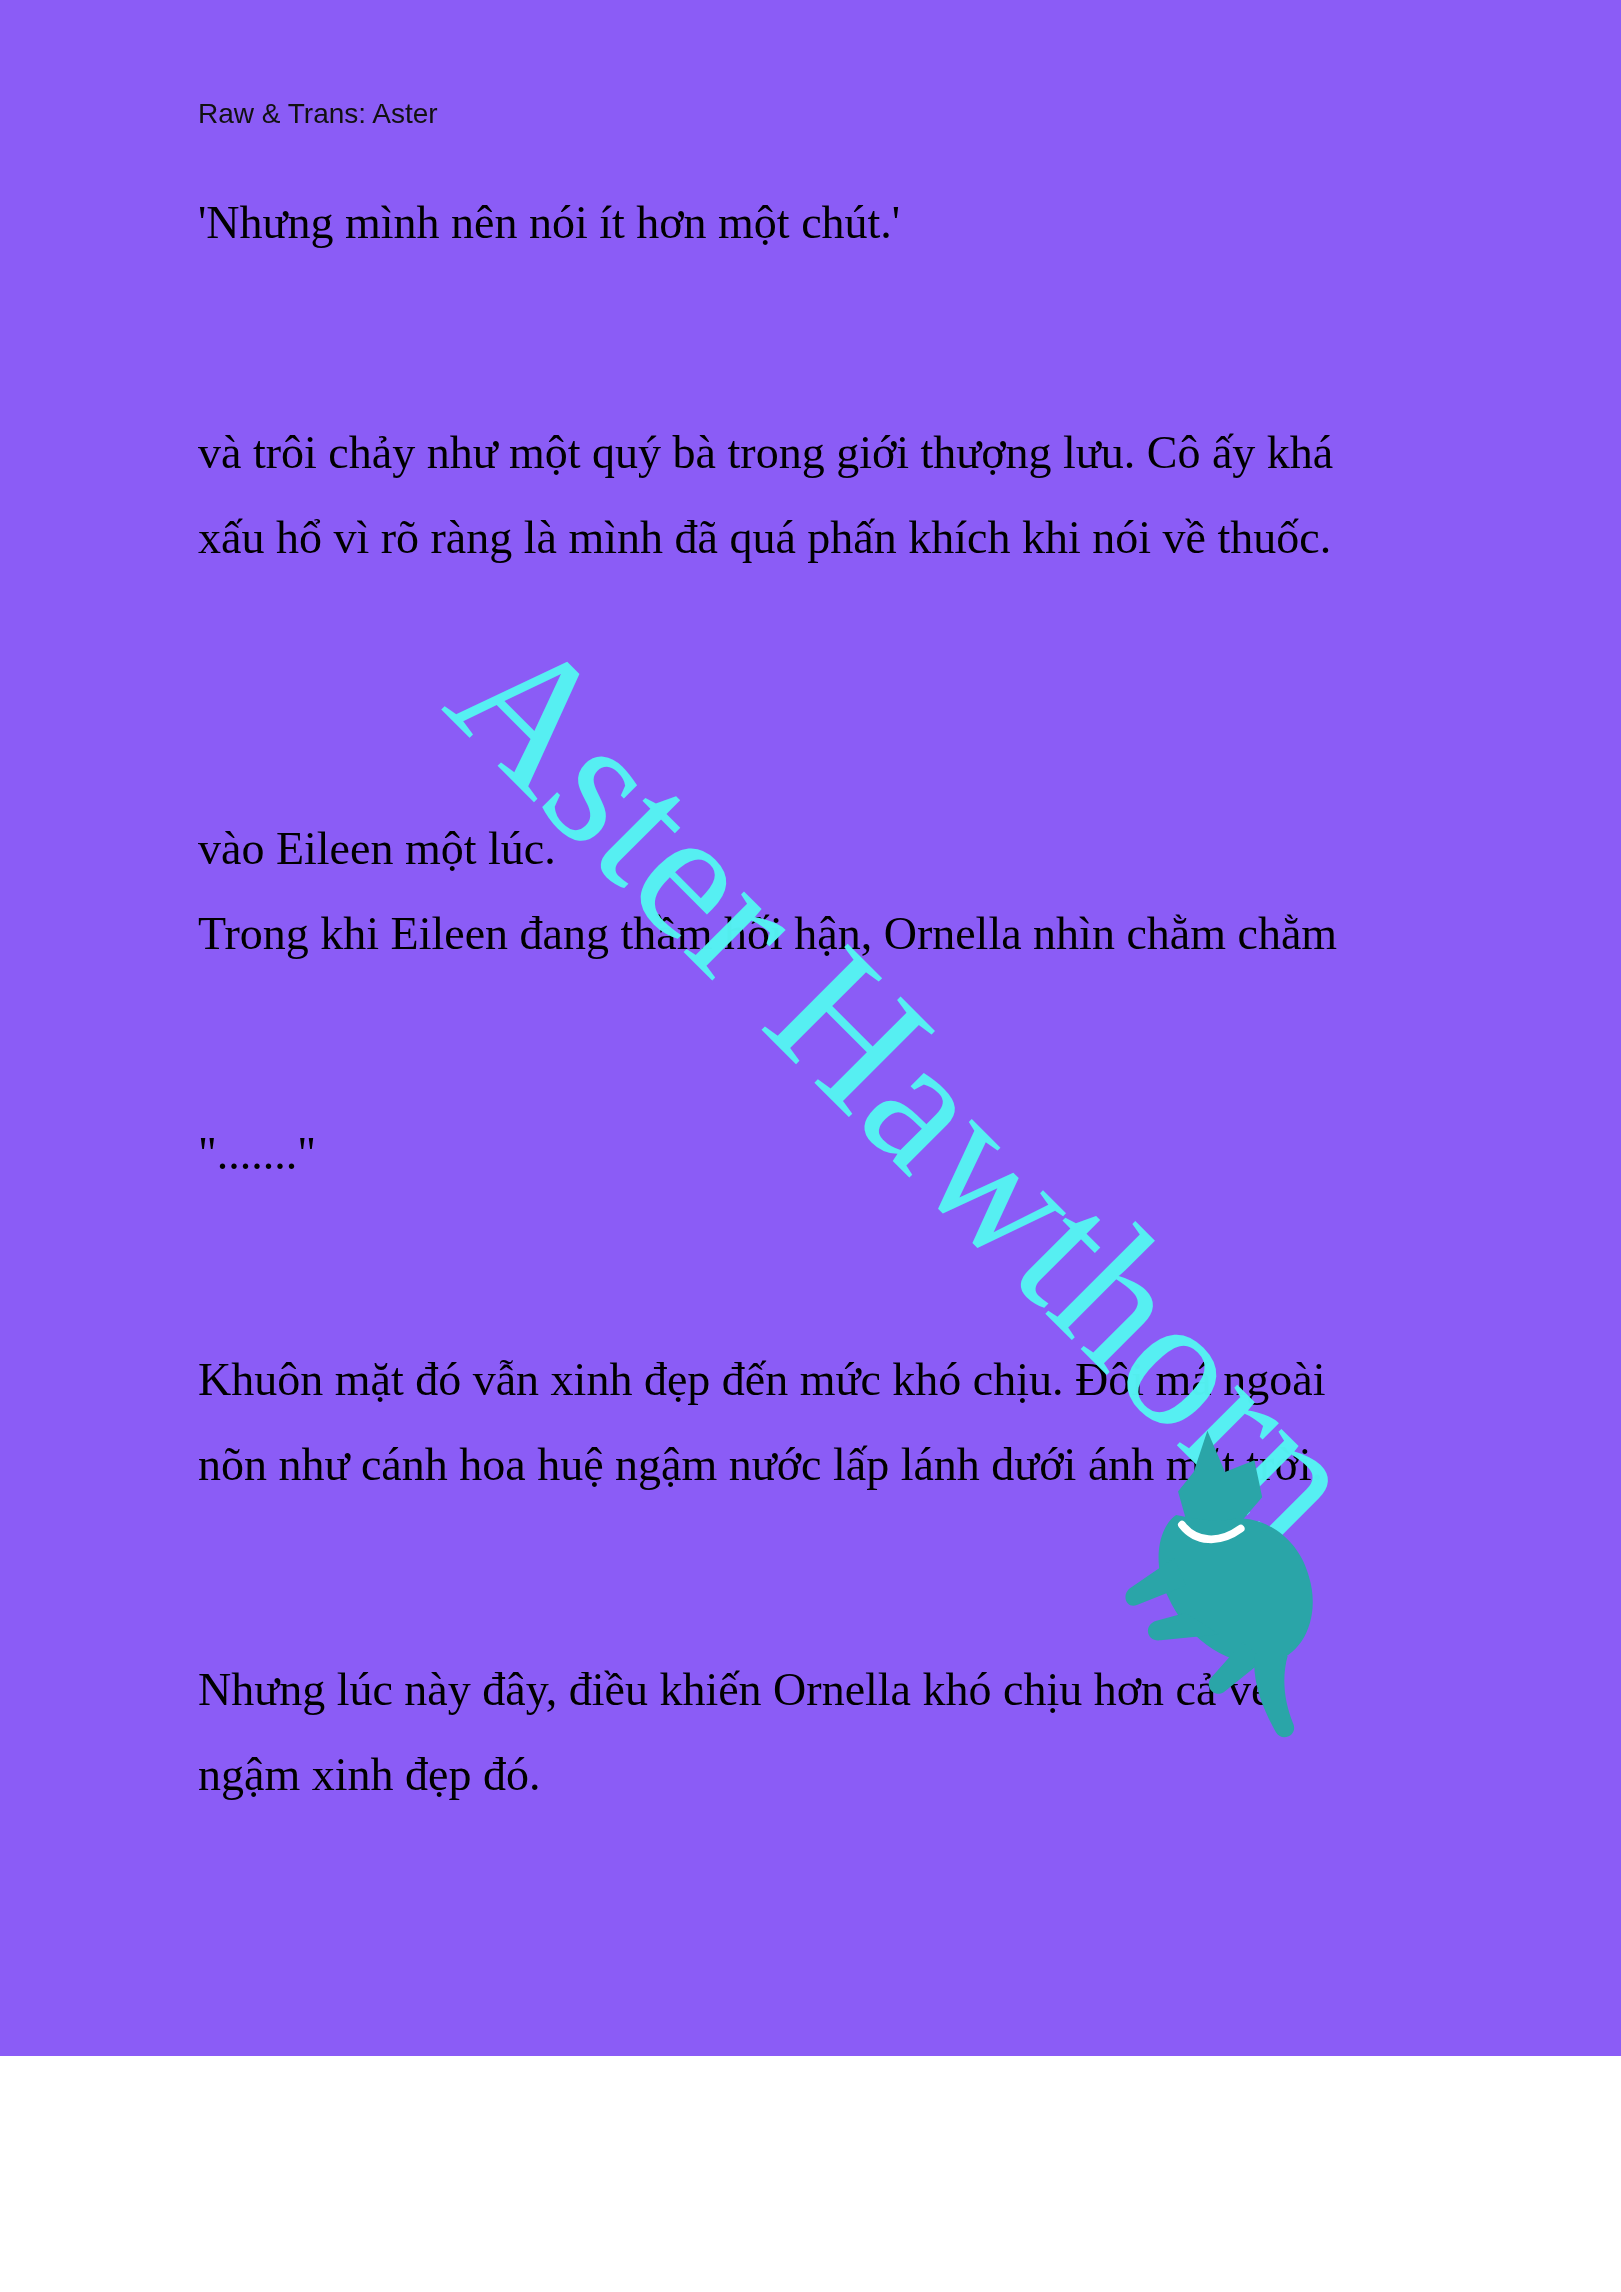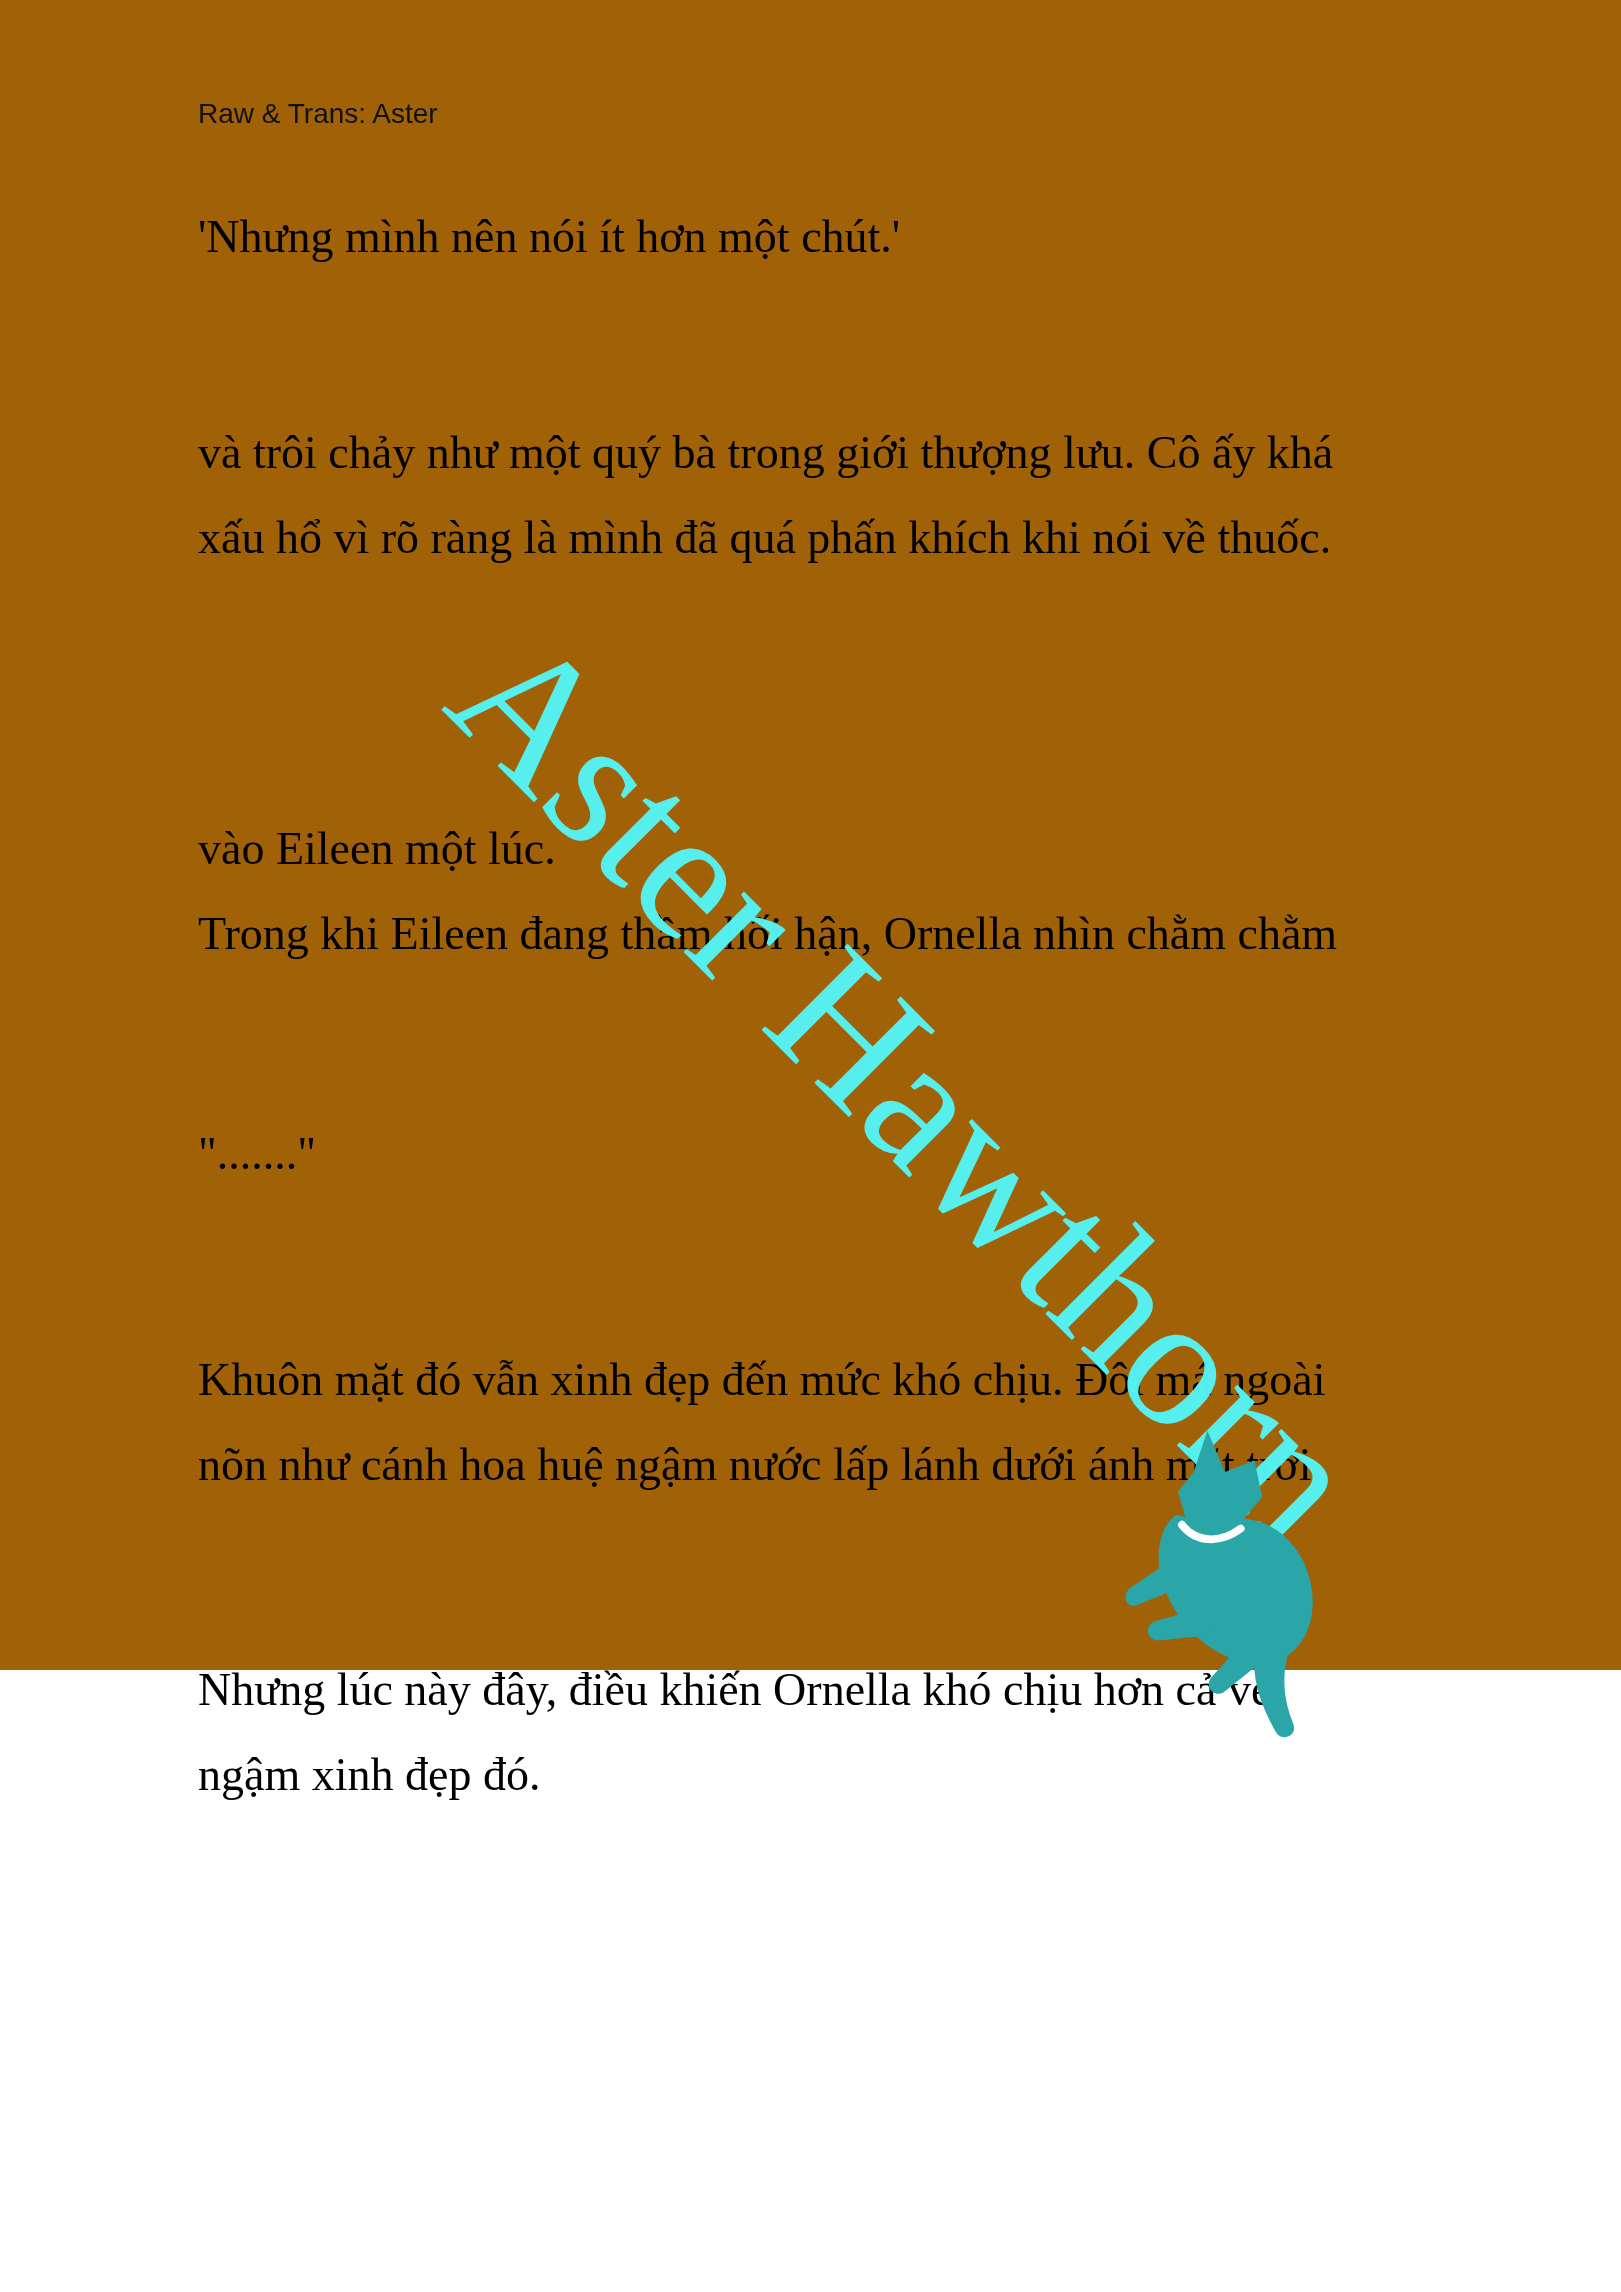--- a/index.html
+++ b/index.html
@@ -10,22 +10,22 @@
     body {
       width: 1621px;
       height: 2293px;
       position: relative;
       overflow: hidden;
     }
     .page {
       position: absolute;
       left: 0; top: 0;
       width: 1621px;
-      height: 1670px;
-      background: #a16207;
+      height: 2056px;
+      background: #8b5cf6;
     }
     .header {
       position: absolute;
       left: 198px;
       top: 98px;
       font-family: "Liberation Sans", sans-serif;
       font-size: 28px;
       color: #111111;
       letter-spacing: 0px;
     }
@@ -67,21 +67,21 @@
     .text-layer { position: absolute; left: 0; top: 0; z-index: 1; }
   </style>
 </head>
 <body>
 
 <div class="page">
 
   <div class="header">Raw &amp; Trans: Aster</div>
 
   <div class="text-layer">
-    <div class="para" style="top:194px;">
+    <div class="para" style="top:180px;">
       <span>'Nhưng mình nên nói ít hơn một chút.'</span>
     </div>
 
     <div class="para" style="top:410px;">
       <span>và trôi chảy như một quý bà trong giới thượng lưu. Cô ấy khá</span>
       <span>xấu hổ vì rõ ràng là mình đã quá phấn khích khi nói về thuốc.</span>
     </div>
 
     <div class="para" style="top:806px;">
       <span>vào Eileen một lúc.</span>

